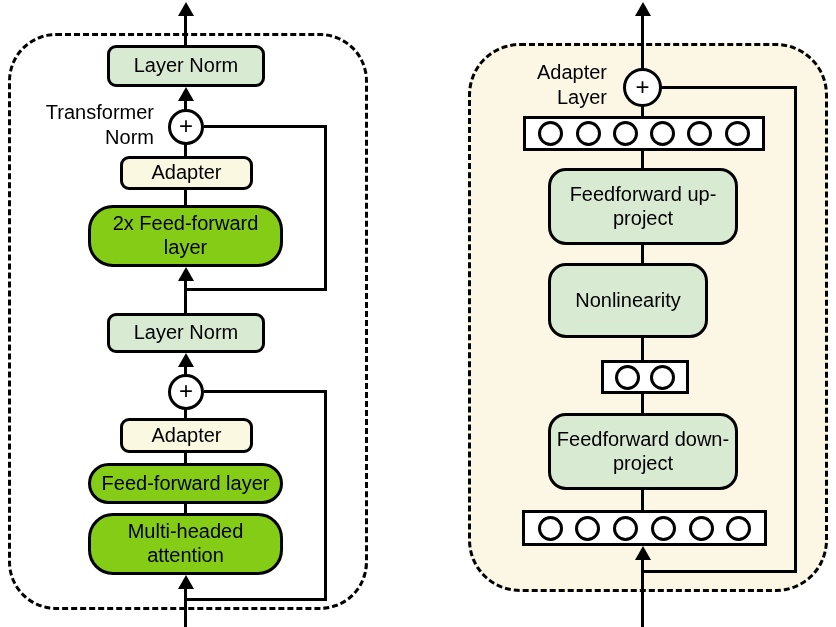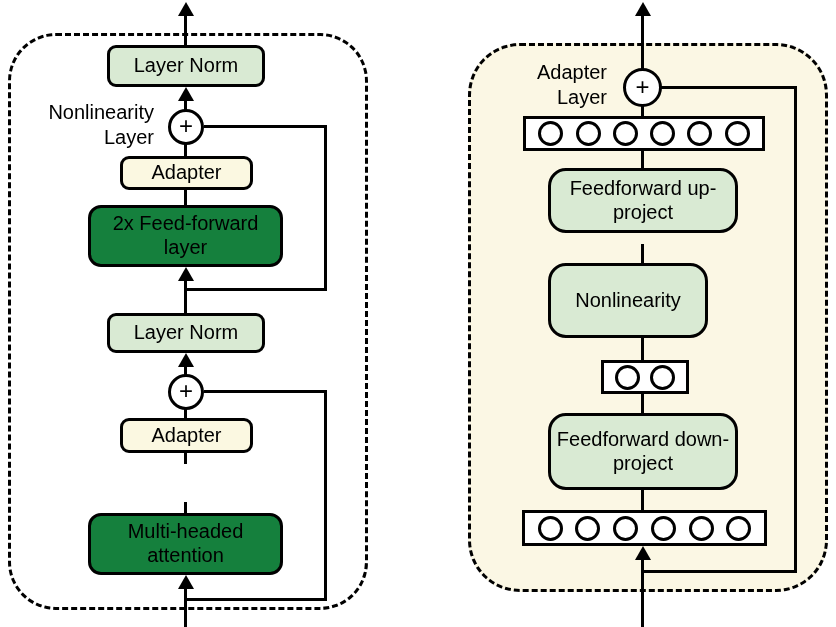--- a/index.html
+++ b/index.html
@@ -12,21 +12,21 @@
   #left-container{left:8px;top:33px;width:354px;height:571px;border-radius:48px;}
   #right-container{left:468px;top:43px;width:354px;height:543px;border-radius:52px;background:#fbf7e4;}
   
   .node{
     position:absolute;box-sizing:border-box;border:3px solid #000;border-radius:9px;
     display:flex;align-items:center;justify-content:center;text-align:center;
     font-size:20px;line-height:1.18;background:#fff;
   }
   .green{background:#d9ead3;}
   .yellow{background:#fbf8e1;}
-  .gray{background:#15803d;border-radius:13px;}
+  .gray{background:#84cc16;border-radius:25px;}
   .bigradius{border-radius:18px;}
   
   .vline{position:absolute;width:3px;background:#000;}
   .hline{position:absolute;height:3px;background:#000;}
   
   .arrow-up{
     position:absolute;width:0;height:0;
     border-left:8px solid transparent;border-right:8px solid transparent;
     border-bottom:14px solid #000;
   }
@@ -48,21 +48,21 @@
   
   .free-label{position:absolute;font-size:20px;line-height:1.25;text-align:right;}
 </style>
 </head>
 <body>
 
 <div id="canvas">
 
   <div id="left-container" class="dashed-box"></div>
 
-  <div class="free-label" style="left:24px;top:100px;width:130px;">Nonlinearity Layer</div>
+  <div class="free-label" style="left:24px;top:100px;width:130px;">Transformer Norm</div>
 
   <div class="vline" style="left:184px;top:12px;height:33px;"></div>
   <div class="arrow-up" style="left:178px;top:2px;"></div>
 
   <div class="vline" style="left:184px;top:96px;height:16px;"></div>
   <div class="arrow-up" style="left:178px;top:87px;"></div>
 
   <div class="vline" style="left:184px;top:143px;height:14px;"></div>
   <div class="vline" style="left:184px;top:189px;height:17px;"></div>
 
@@ -94,20 +94,21 @@
   <div class="node yellow" style="left:120px;top:156px;width:133px;height:34px;">Adapter</div>
 
   <div class="node gray" style="left:88px;top:205px;width:195px;height:62px;padding:0 18px;">2x Feed-forward layer</div>
 
   <div class="node green" style="left:107px;top:313px;width:158px;height:40px;">Layer Norm</div>
 
   <div class="plus-circle" style="left:168px;top:374px;width:36px;height:36px;">+</div>
 
   <div class="node yellow" style="left:120px;top:418px;width:133px;height:35px;">Adapter</div>
 
+  <div class="node gray" style="left:88px;top:463px;width:195px;height:41px;">Feed-forward layer</div>
 
   <div class="node gray" style="left:88px;top:513px;width:195px;height:62px;padding:4px 28px;">Multi-headed attention</div>
 
   <div id="right-container" class="dashed-box"></div>
 
   <div class="free-label" style="left:497px;top:60px;width:110px;">Adapter Layer</div>
 
   <div class="vline" style="left:641px;top:12px;height:58px;"></div>
   <div class="arrow-up" style="left:635px;top:2px;"></div>
 
@@ -129,21 +130,21 @@
 
   <div class="feat-row" style="left:523px;top:116px;width:242px;height:35px;">
       <span class="unit-circle"></span>
       <span class="unit-circle"></span>
       <span class="unit-circle"></span>
       <span class="unit-circle"></span>
       <span class="unit-circle"></span>
       <span class="unit-circle"></span>
     </div>
 
-  <div class="node green bigradius" style="left:548px;top:168px;width:190px;height:65px;padding:0 12px;">Feedforward up-project</div>
+  <div class="node green bigradius" style="left:548px;top:168px;width:190px;height:77px;padding:0 12px;">Feedforward up-project</div>
 
   <div class="node green bigradius" style="left:548px;top:263px;width:160px;height:75px;">Nonlinearity</div>
 
   <div class="feat-row" style="left:601px;top:360px;width:88px;height:34px;">
       <span class="unit-circle"></span>
       <span class="unit-circle"></span>
     </div>
 
   <div class="node green bigradius" style="left:548px;top:413px;width:190px;height:77px;padding:0 4px;">Feedforward down-project</div>
 

